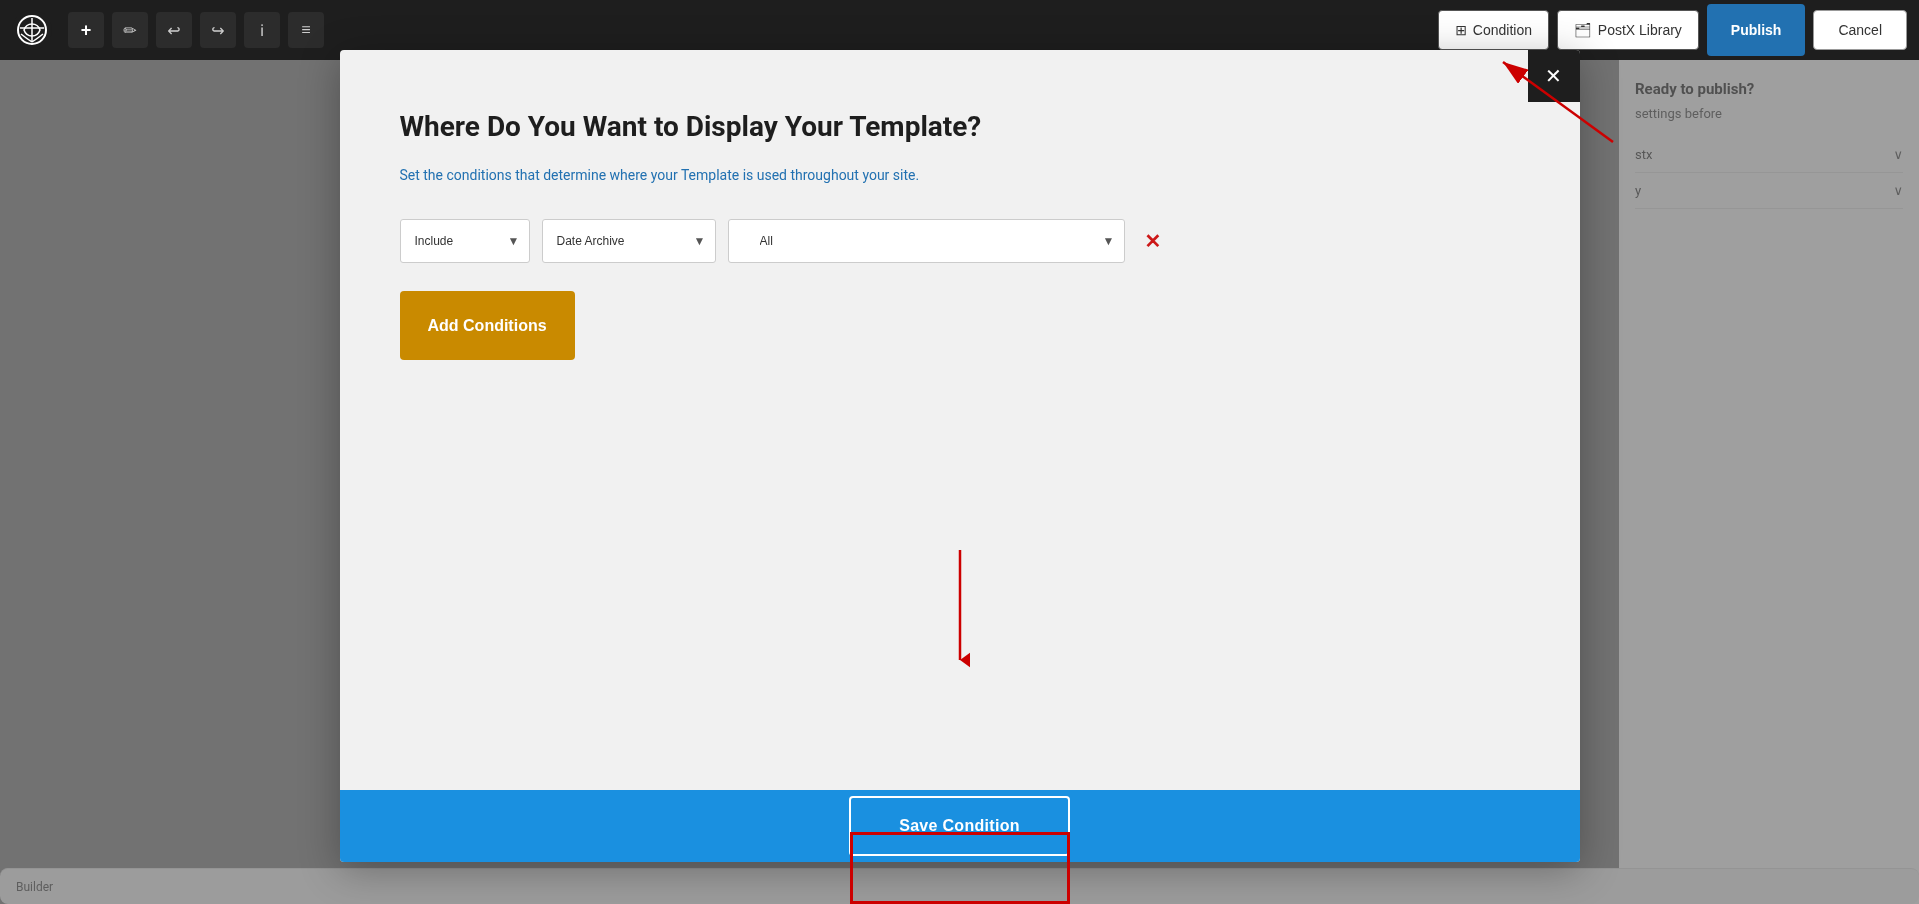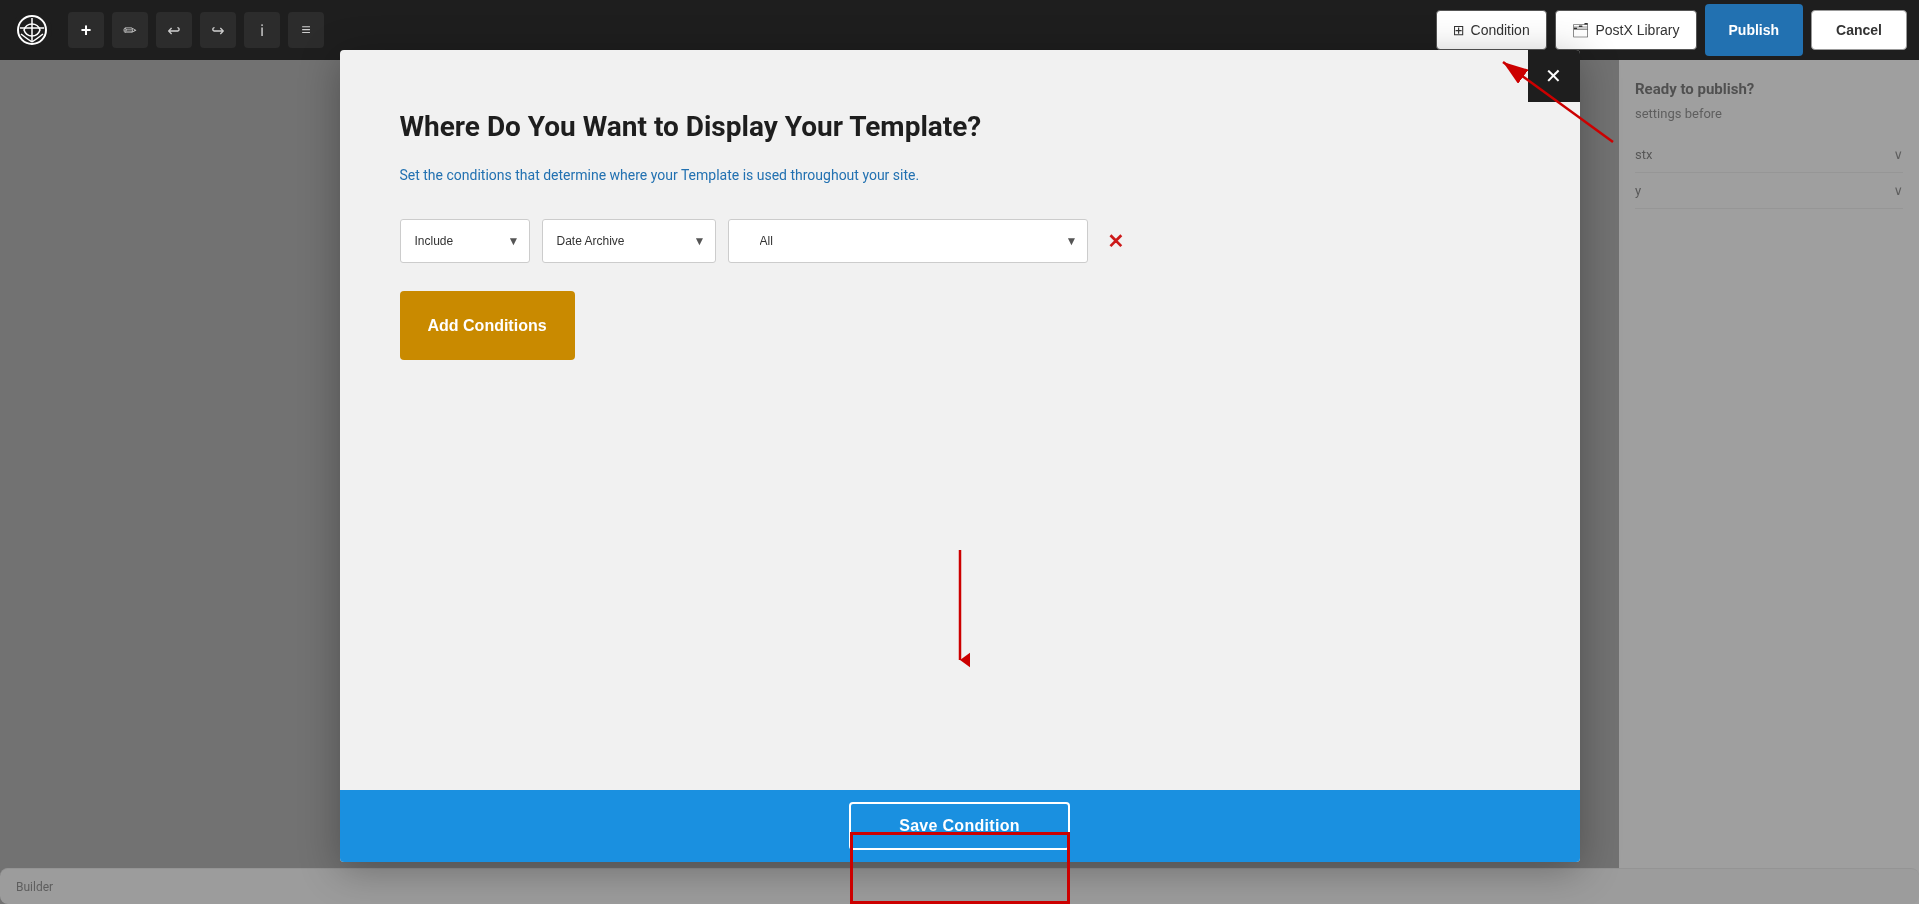--- a/index.html
+++ b/index.html
@@ -83,21 +83,20 @@
     }
     .btn-cancel {
       height: 40px;
       padding: 0 24px;
       background: #fff;
       color: #333;
       border: 1.5px solid #999;
       border-radius: 4px;
       cursor: pointer;
       font-size: 14px;
-      font-weight: bold;
     }
 
     
     .overlay {
       position: absolute;
       top: 60px; left: 0; right: 0; bottom: 0;
       background: rgba(100,100,100,0.6);
       z-index: 20;
     }
 
@@ -192,21 +191,21 @@
       background: #fff;
       border-radius: 3px;
       padding: 0 36px 0 14px;
       font-size: 12px;
       color: #333;
       appearance: none;
       cursor: pointer;
     }
     .select-include { width: 130px; }
     .select-type { width: 174px; }
-    .select-all { width: 360px; padding-left: 31px; }
+    .select-all { width: 397px; padding-left: 31px; }
     .select-arrow {
       position: absolute;
       right: 10px;
       pointer-events: none;
       color: #555;
       font-size: 12px;
     }
     .delete-btn {
       background: none;
       border: none;
@@ -233,21 +232,21 @@
     
     .modal-footer {
       height: 72px;
       background: #1a90e0;
       display: flex;
       align-items: center;
       justify-content: center;
       margin-top: 120px;
     }
     .btn-save-condition {
-      height: 48px;
+      height: 60px;
       padding: 0 48px;
       background: transparent;
       color: #fff;
       border: 2px solid #fff;
       border-radius: 4px;
       cursor: pointer;
       font-size: 16px;
       font-weight: 700;
       letter-spacing: 0.3px;
     }

